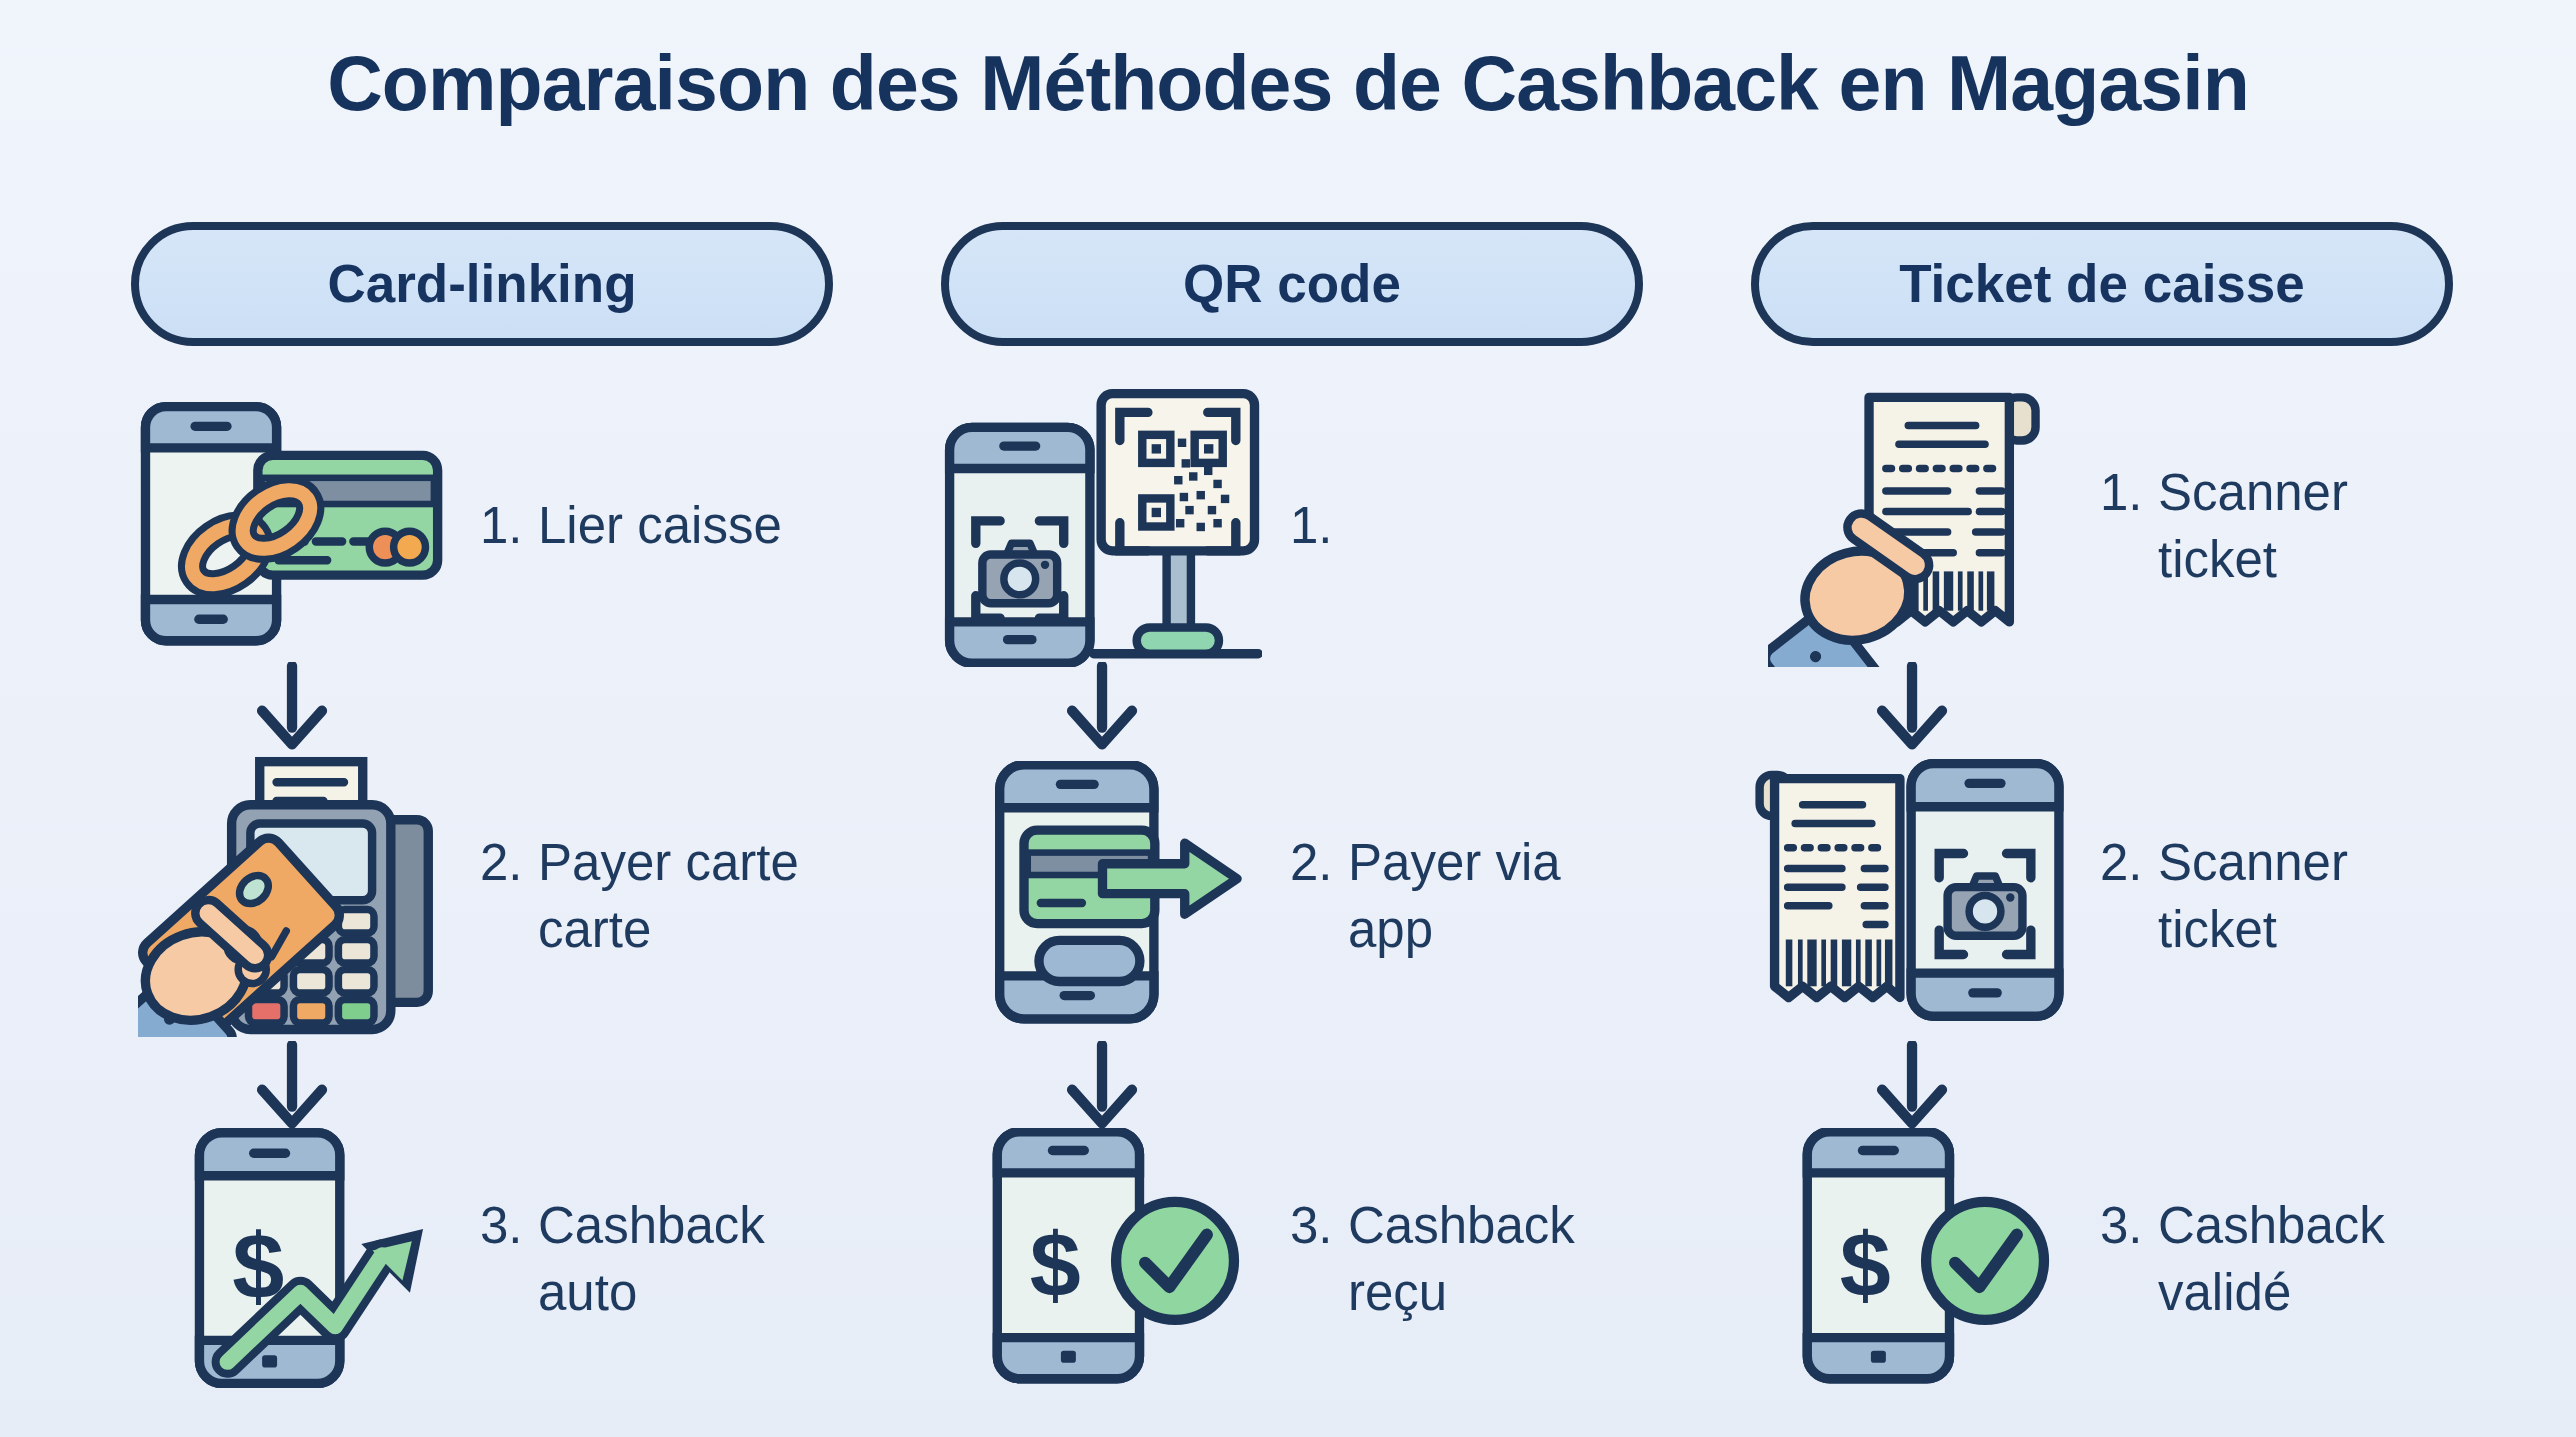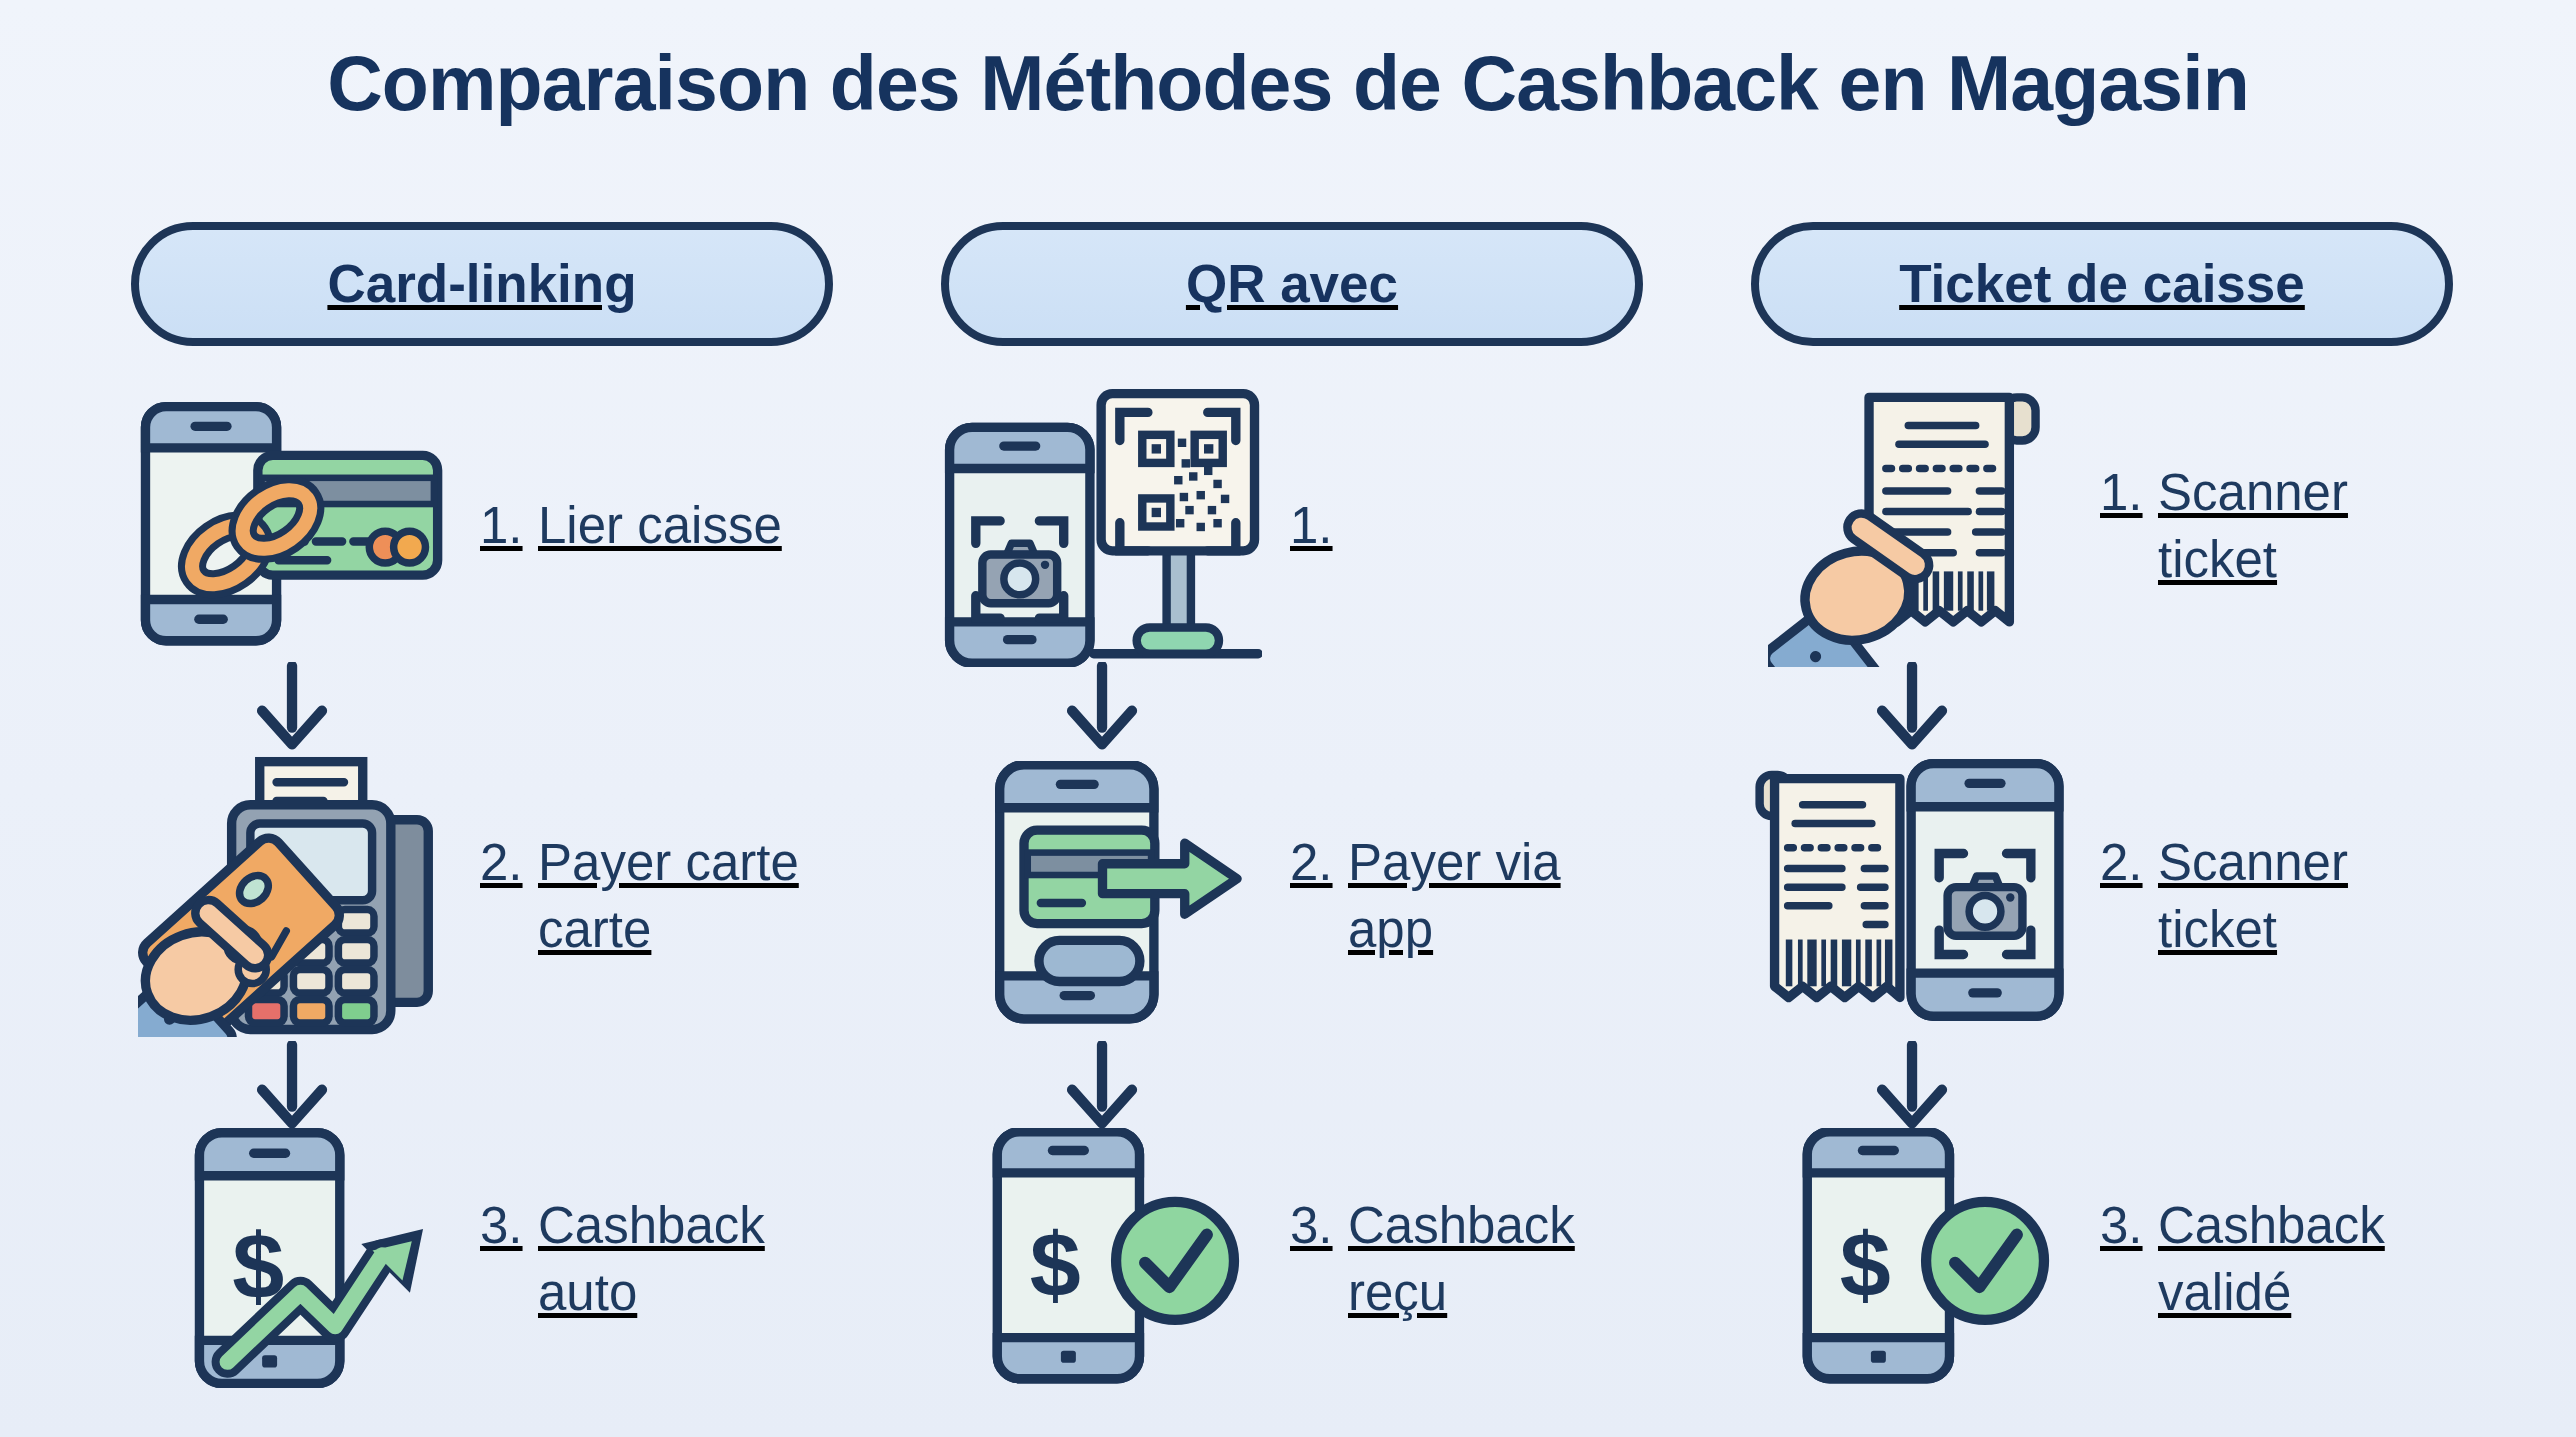--- a/index.html
+++ b/index.html
@@ -5,21 +5,21 @@
   html,body{margin:0;padding:0;background:#e8eef8;}
   .canvas{
     position:relative;width:2576px;height:1438px;overflow:hidden;
     background:linear-gradient(180deg,#f0f4fb 0%,#ebf0f9 55%,#e7edf7 100%);
     font-family:"Liberation Sans",sans-serif;
   }
   .title{
     margin:39px 0 0 0;text-align:center;font-size:77px;font-weight:700;
     color:#16335e;letter-spacing:-0.9px;line-height:1.15;
   }
-  .columns{display:flex;margin-top:94px;padding-left:131px;gap:108px;text-decoration:underline;}
+  .columns{display:flex;margin-top:94px;padding-left:131px;gap:108px;}
   .column{flex:0 0 702px;width:702px;}
   .pill{
     height:124px;border:8.4px solid #1d3557;border-radius:67px;
     background:linear-gradient(180deg,#d6e6f8,#cbdff5);
     display:flex;align-items:center;justify-content:center;
     font-size:53px;font-weight:700;color:#17335f;box-sizing:border-box;
   }
   .steps{margin-top:47px;}
   .step-row{display:flex;align-items:center;}
   .step-row.h1{height:267px;}
@@ -168,21 +168,21 @@
                 <div>Cashback</div>
                 <div>auto</div>
               </span>
           </div>
         </div>
 
       </div>
     </div>
 
     <div class="column">
-      <div class="pill">QR avec</div>
+      <div class="pill">QR code</div>
       <div class="steps">
 
         <div class="step-row h1">
           <div class="icon-box">
 
             <svg width="318" height="281" viewBox="0 0 340 300">
               <path d="M160 286 H336" stroke="#1d3557" stroke-width="10" stroke-linecap="round"></path>
               <rect x="238" y="174" width="26" height="88" fill="#a9bfcf" stroke="#1d3557" stroke-width="9"></rect>
               <rect x="206" y="258" width="88" height="28" rx="14" fill="#8fd6b0" stroke="#1d3557" stroke-width="9"></rect>
               <rect x="168" y="8" width="164" height="168" rx="12" fill="#f7f4ec" stroke="#1d3557" stroke-width="10"></rect>

